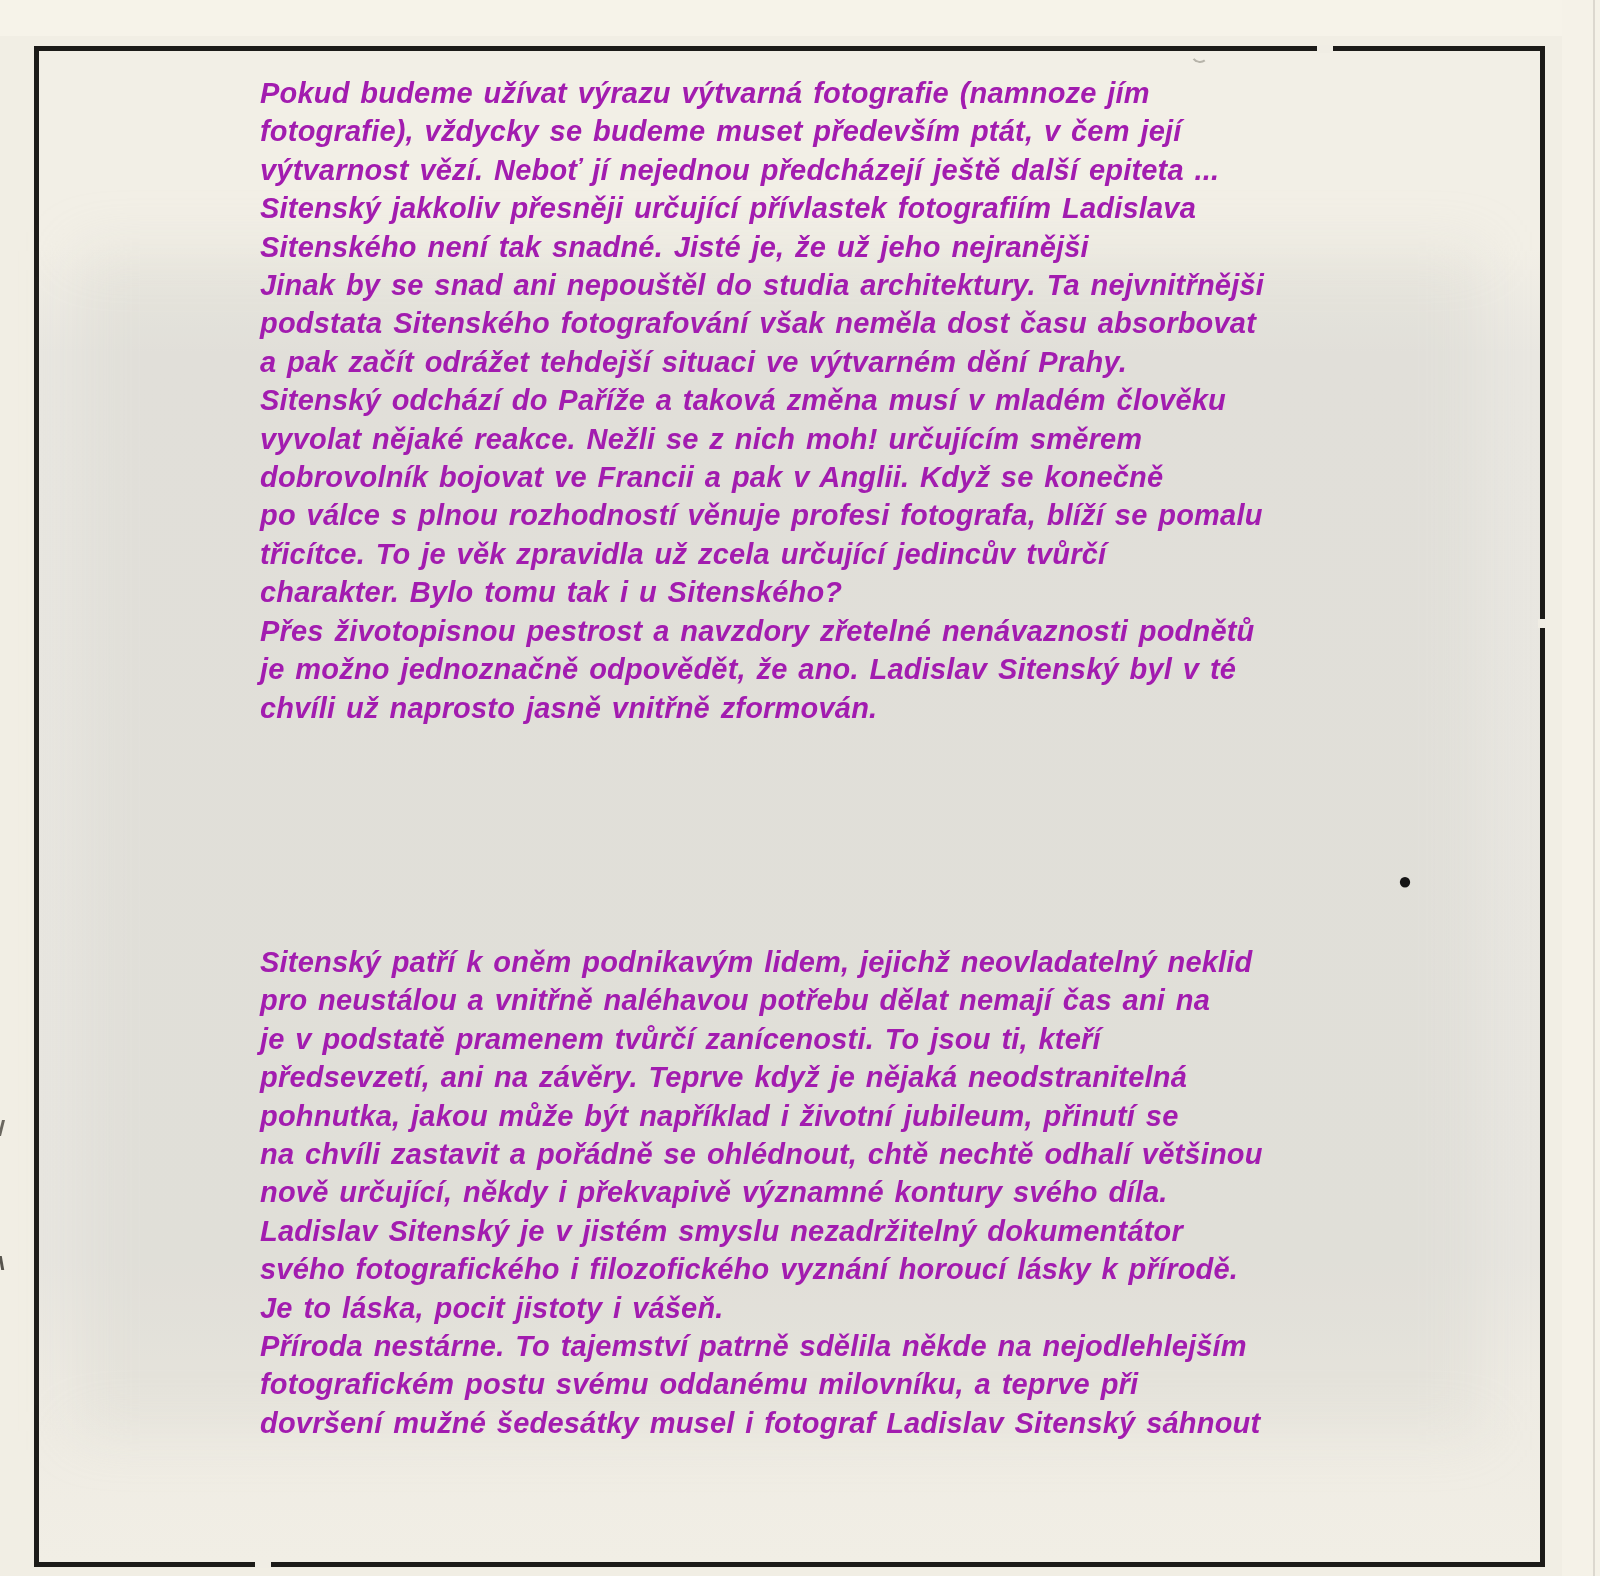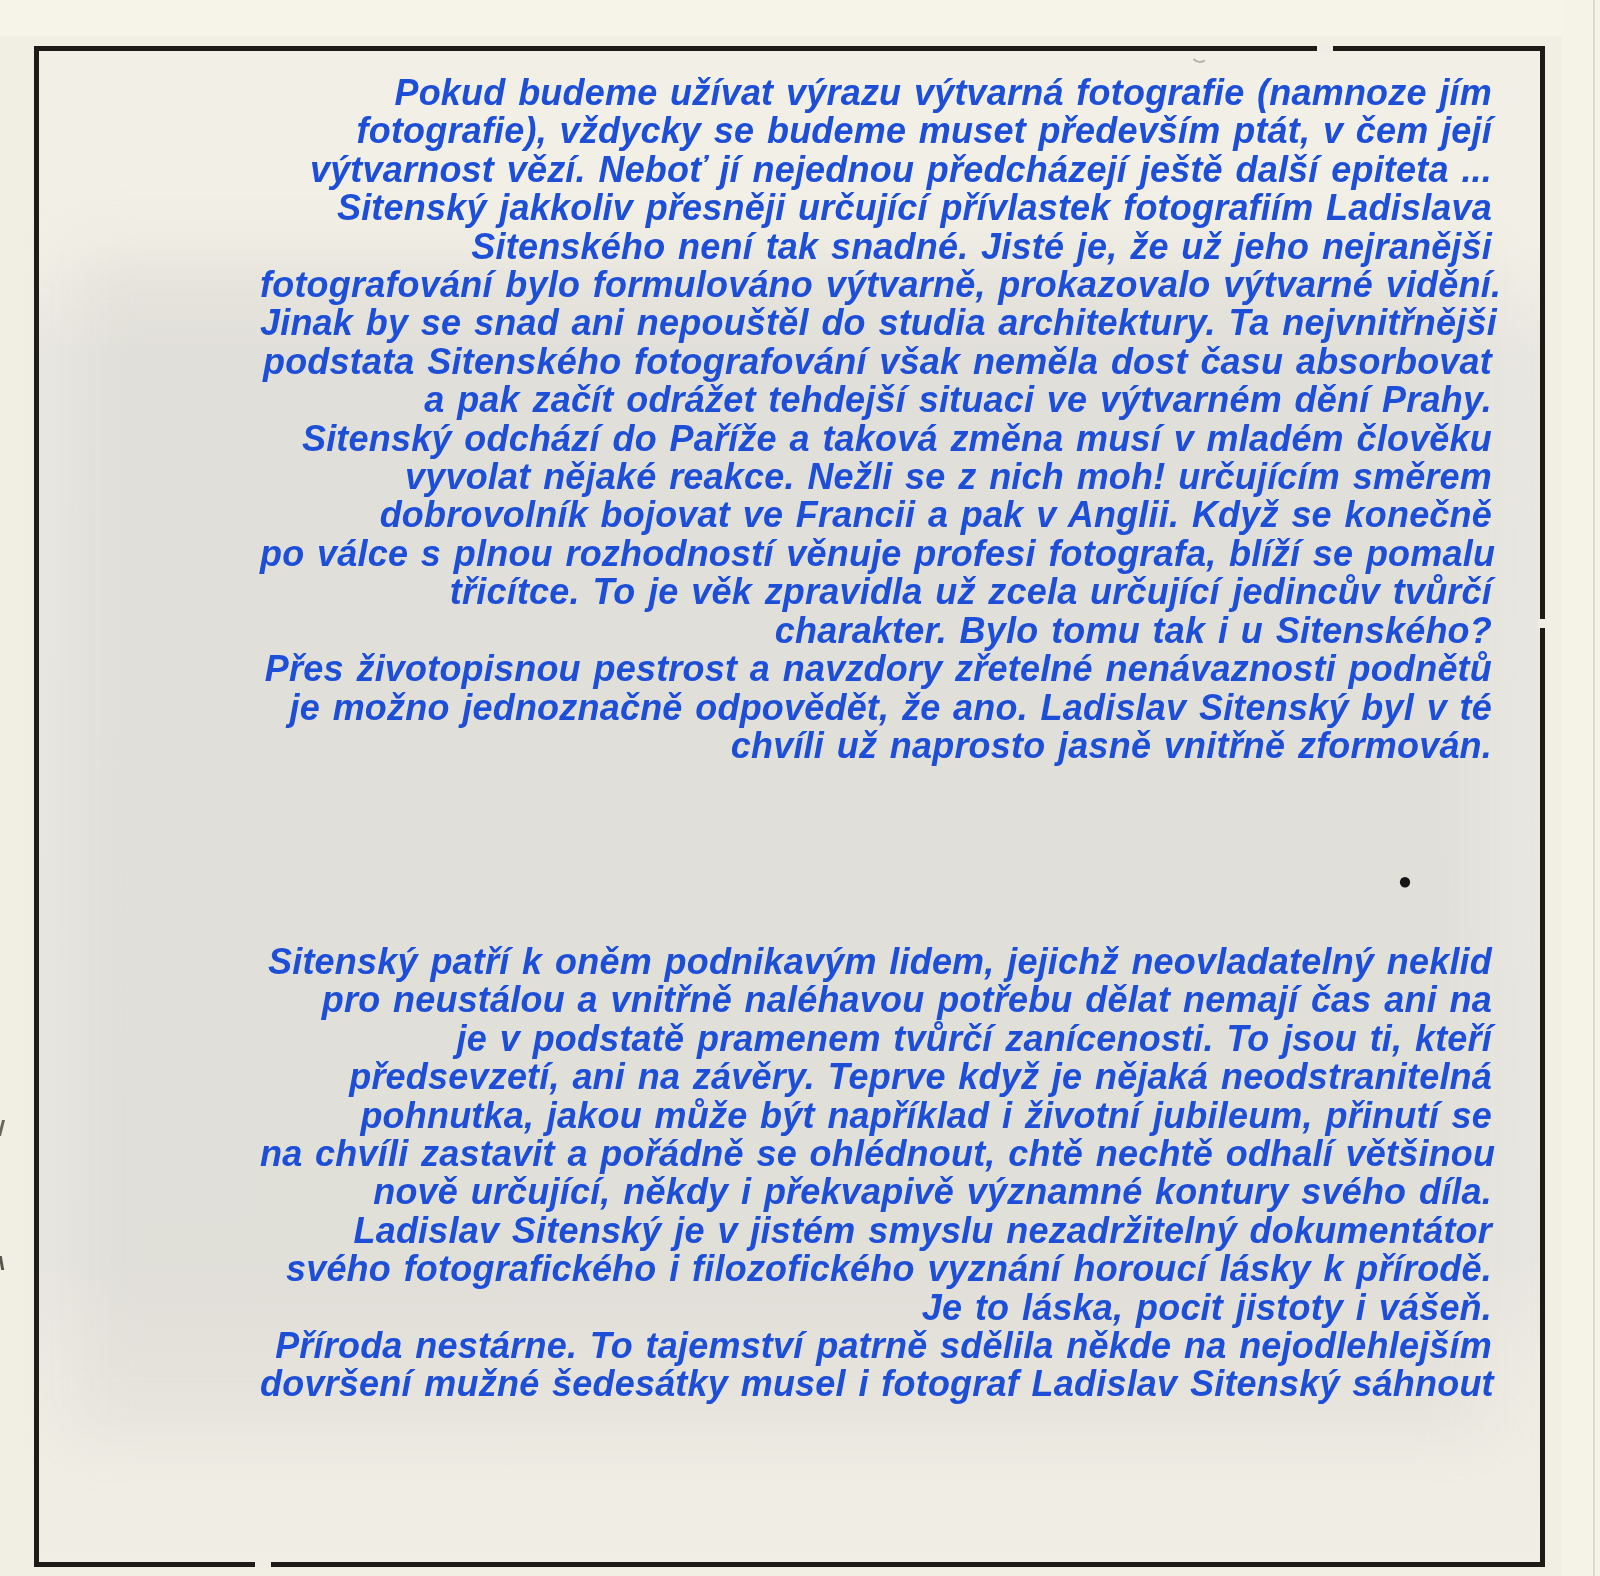--- a/index.html
+++ b/index.html
@@ -61,28 +61,27 @@
     transform: rotate(8deg);
   }
   .mark-left { position: absolute; background: #6a675f; }
   .mark-left-1 { left: 0; top: 1120px; width: 3px; height: 16px; transform: skewX(-14deg); }
   .mark-left-2 { left: 0; top: 1256px; width: 3px; height: 14px; transform: skewX(10deg); background: #57544d; }
   
   .textcol {
     position: absolute;
     left: 260px;
     width: 1232px; 
-    text-align: right;
     font-style: italic;
     font-weight: 600;
-    font-size: 36px;
+    font-size: 29px;
     line-height: 38.4px;
     letter-spacing: 0.2px;
     word-spacing: 2.5px;
-    color: #1d4ed8;
+    color: #a21caf;
     white-space: nowrap;
   }
   .block1 { top: 74px; }
   .block2 { top: 943px; }
   .text-line { white-space: nowrap; }
   .separator {
     position: absolute;
     left: 1390px; top: 866px;
     width: 30px; height: 30px;
     font-size: 24px; line-height: 30px;
@@ -110,21 +109,20 @@
 
   <div class="mark-left mark-left-1"></div>
   <div class="mark-left mark-left-2"></div>
 
   <div class="textcol block1">
       <div class="text-line">Pokud budeme užívat výrazu výtvarná fotografie (namnoze jím</div>
       <div class="text-line">fotografie), vždycky se budeme muset především ptát, v čem její</div>
       <div class="text-line">výtvarnost vězí. Neboť jí nejednou předcházejí ještě další epiteta ...</div>
       <div class="text-line">Sitenský jakkoliv přesněji určující přívlastek fotografiím Ladislava</div>
       <div class="text-line">Sitenského není tak snadné. Jisté je, že už jeho nejranějši</div>
-      <div class="text-line">fotografování bylo formulováno výtvarně, prokazovalo výtvarné vidění.</div>
       <div class="text-line">Jinak by se snad ani nepouštěl do studia architektury. Ta nejvnitřnějši</div>
       <div class="text-line">podstata Sitenského fotografování však neměla dost času absorbovat</div>
       <div class="text-line">a pak začít odrážet tehdejší situaci ve výtvarném dění Prahy.</div>
       <div class="text-line">Sitenský odchází do Paříže a taková změna musí v mladém člověku</div>
       <div class="text-line">vyvolat nějaké reakce. Nežli se z nich moh! určujícím směrem</div>
       <div class="text-line">dobrovolník bojovat ve Francii a pak v Anglii. Když se konečně</div>
       <div class="text-line">po válce s plnou rozhodností věnuje profesi fotografa, blíží se pomalu</div>
       <div class="text-line">třicítce. To je věk zpravidla už zcela určující jedincův tvůrčí</div>
       <div class="text-line">charakter. Bylo tomu tak i u Sitenského?</div>
       <div class="text-line">Přes životopisnou pestrost a navzdory zřetelné nenávaznosti podnětů</div>
@@ -139,16 +137,17 @@
       <div class="text-line">pro neustálou a vnitřně naléhavou potřebu dělat nemají čas ani na</div>
       <div class="text-line">je v podstatě pramenem tvůrčí zanícenosti. To jsou ti, kteří</div>
       <div class="text-line">předsevzetí, ani na závěry. Teprve když je nějaká neodstranitelná</div>
       <div class="text-line">pohnutka, jakou může být například i životní jubileum, přinutí se</div>
       <div class="text-line">na chvíli zastavit a pořádně se ohlédnout, chtě nechtě odhalí většinou</div>
       <div class="text-line">nově určující, někdy i překvapivě významné kontury svého díla.</div>
       <div class="text-line">Ladislav Sitenský je v jistém smyslu nezadržitelný dokumentátor</div>
       <div class="text-line">svého fotografického i filozofického vyznání horoucí lásky k přírodě.</div>
       <div class="text-line">Je to láska, pocit jistoty i vášeň.</div>
       <div class="text-line">Příroda nestárne. To tajemství patrně sdělila někde na nejodlehlejším</div>
+      <div class="text-line">fotografickém postu svému oddanému milovníku, a teprve při</div>
       <div class="text-line">dovršení mužné šedesátky musel i fotograf Ladislav Sitenský sáhnout</div>
     </div>
 
 </div>
 
 </body></html>

